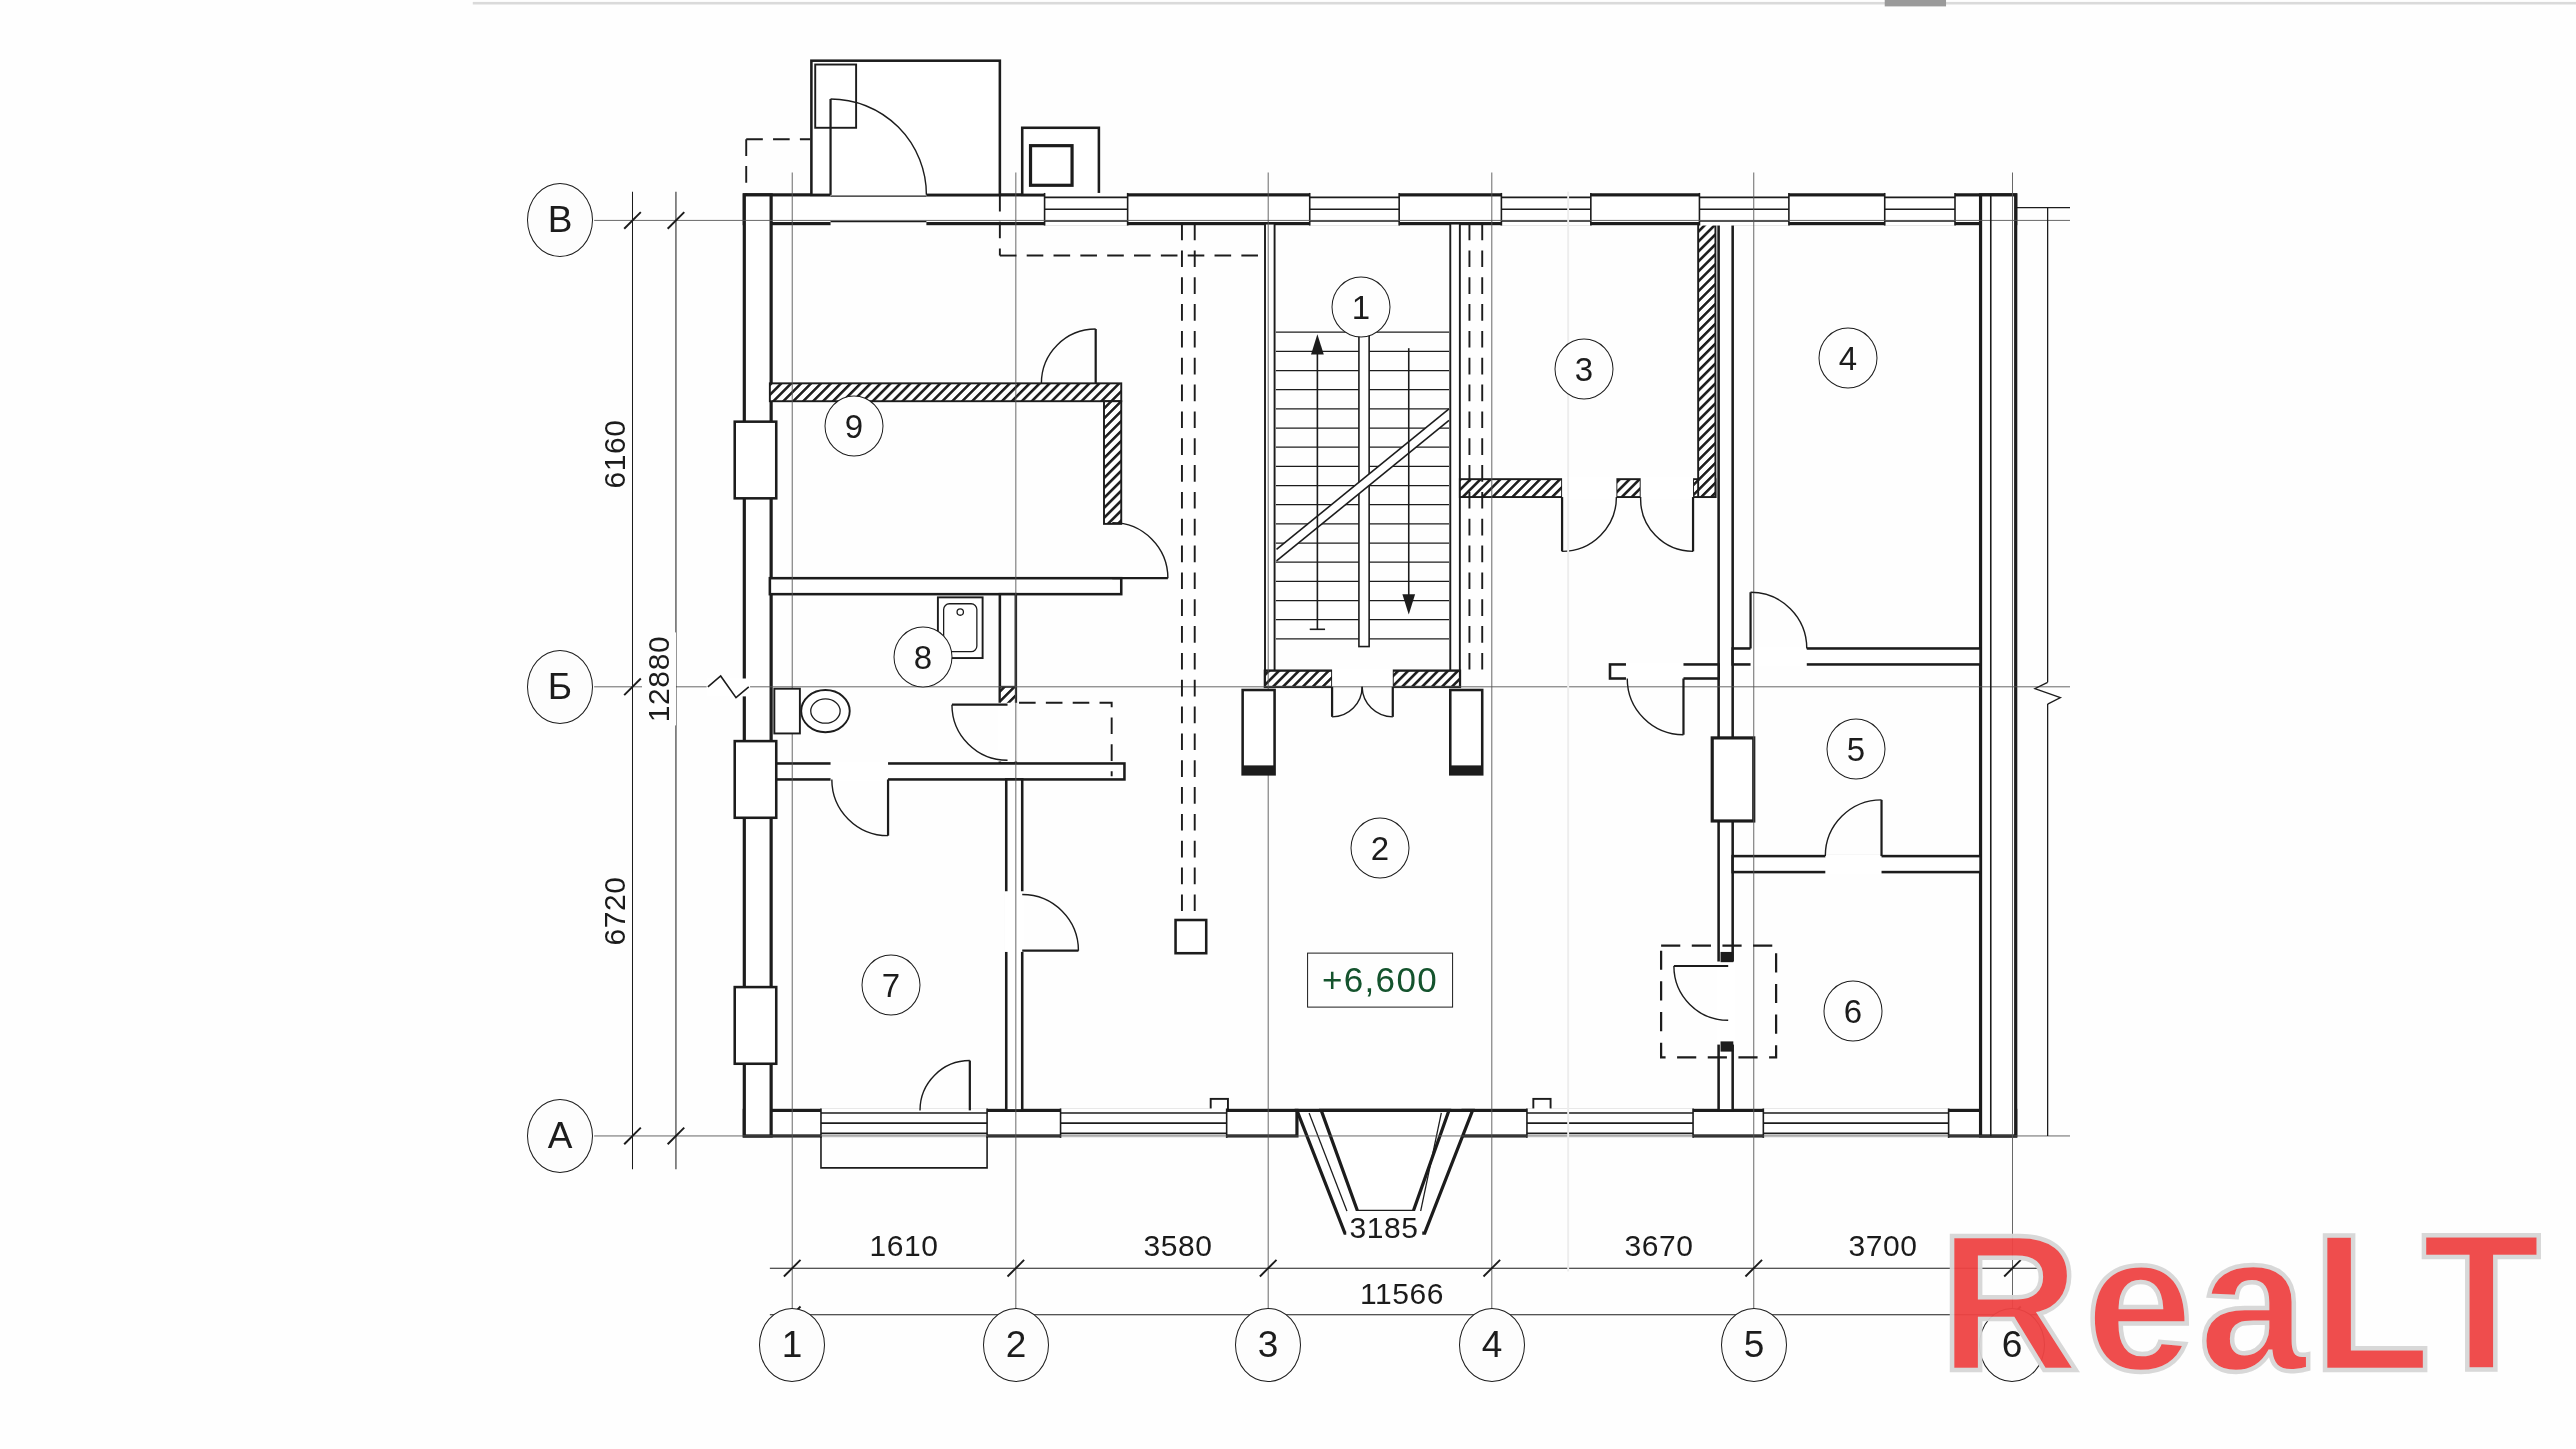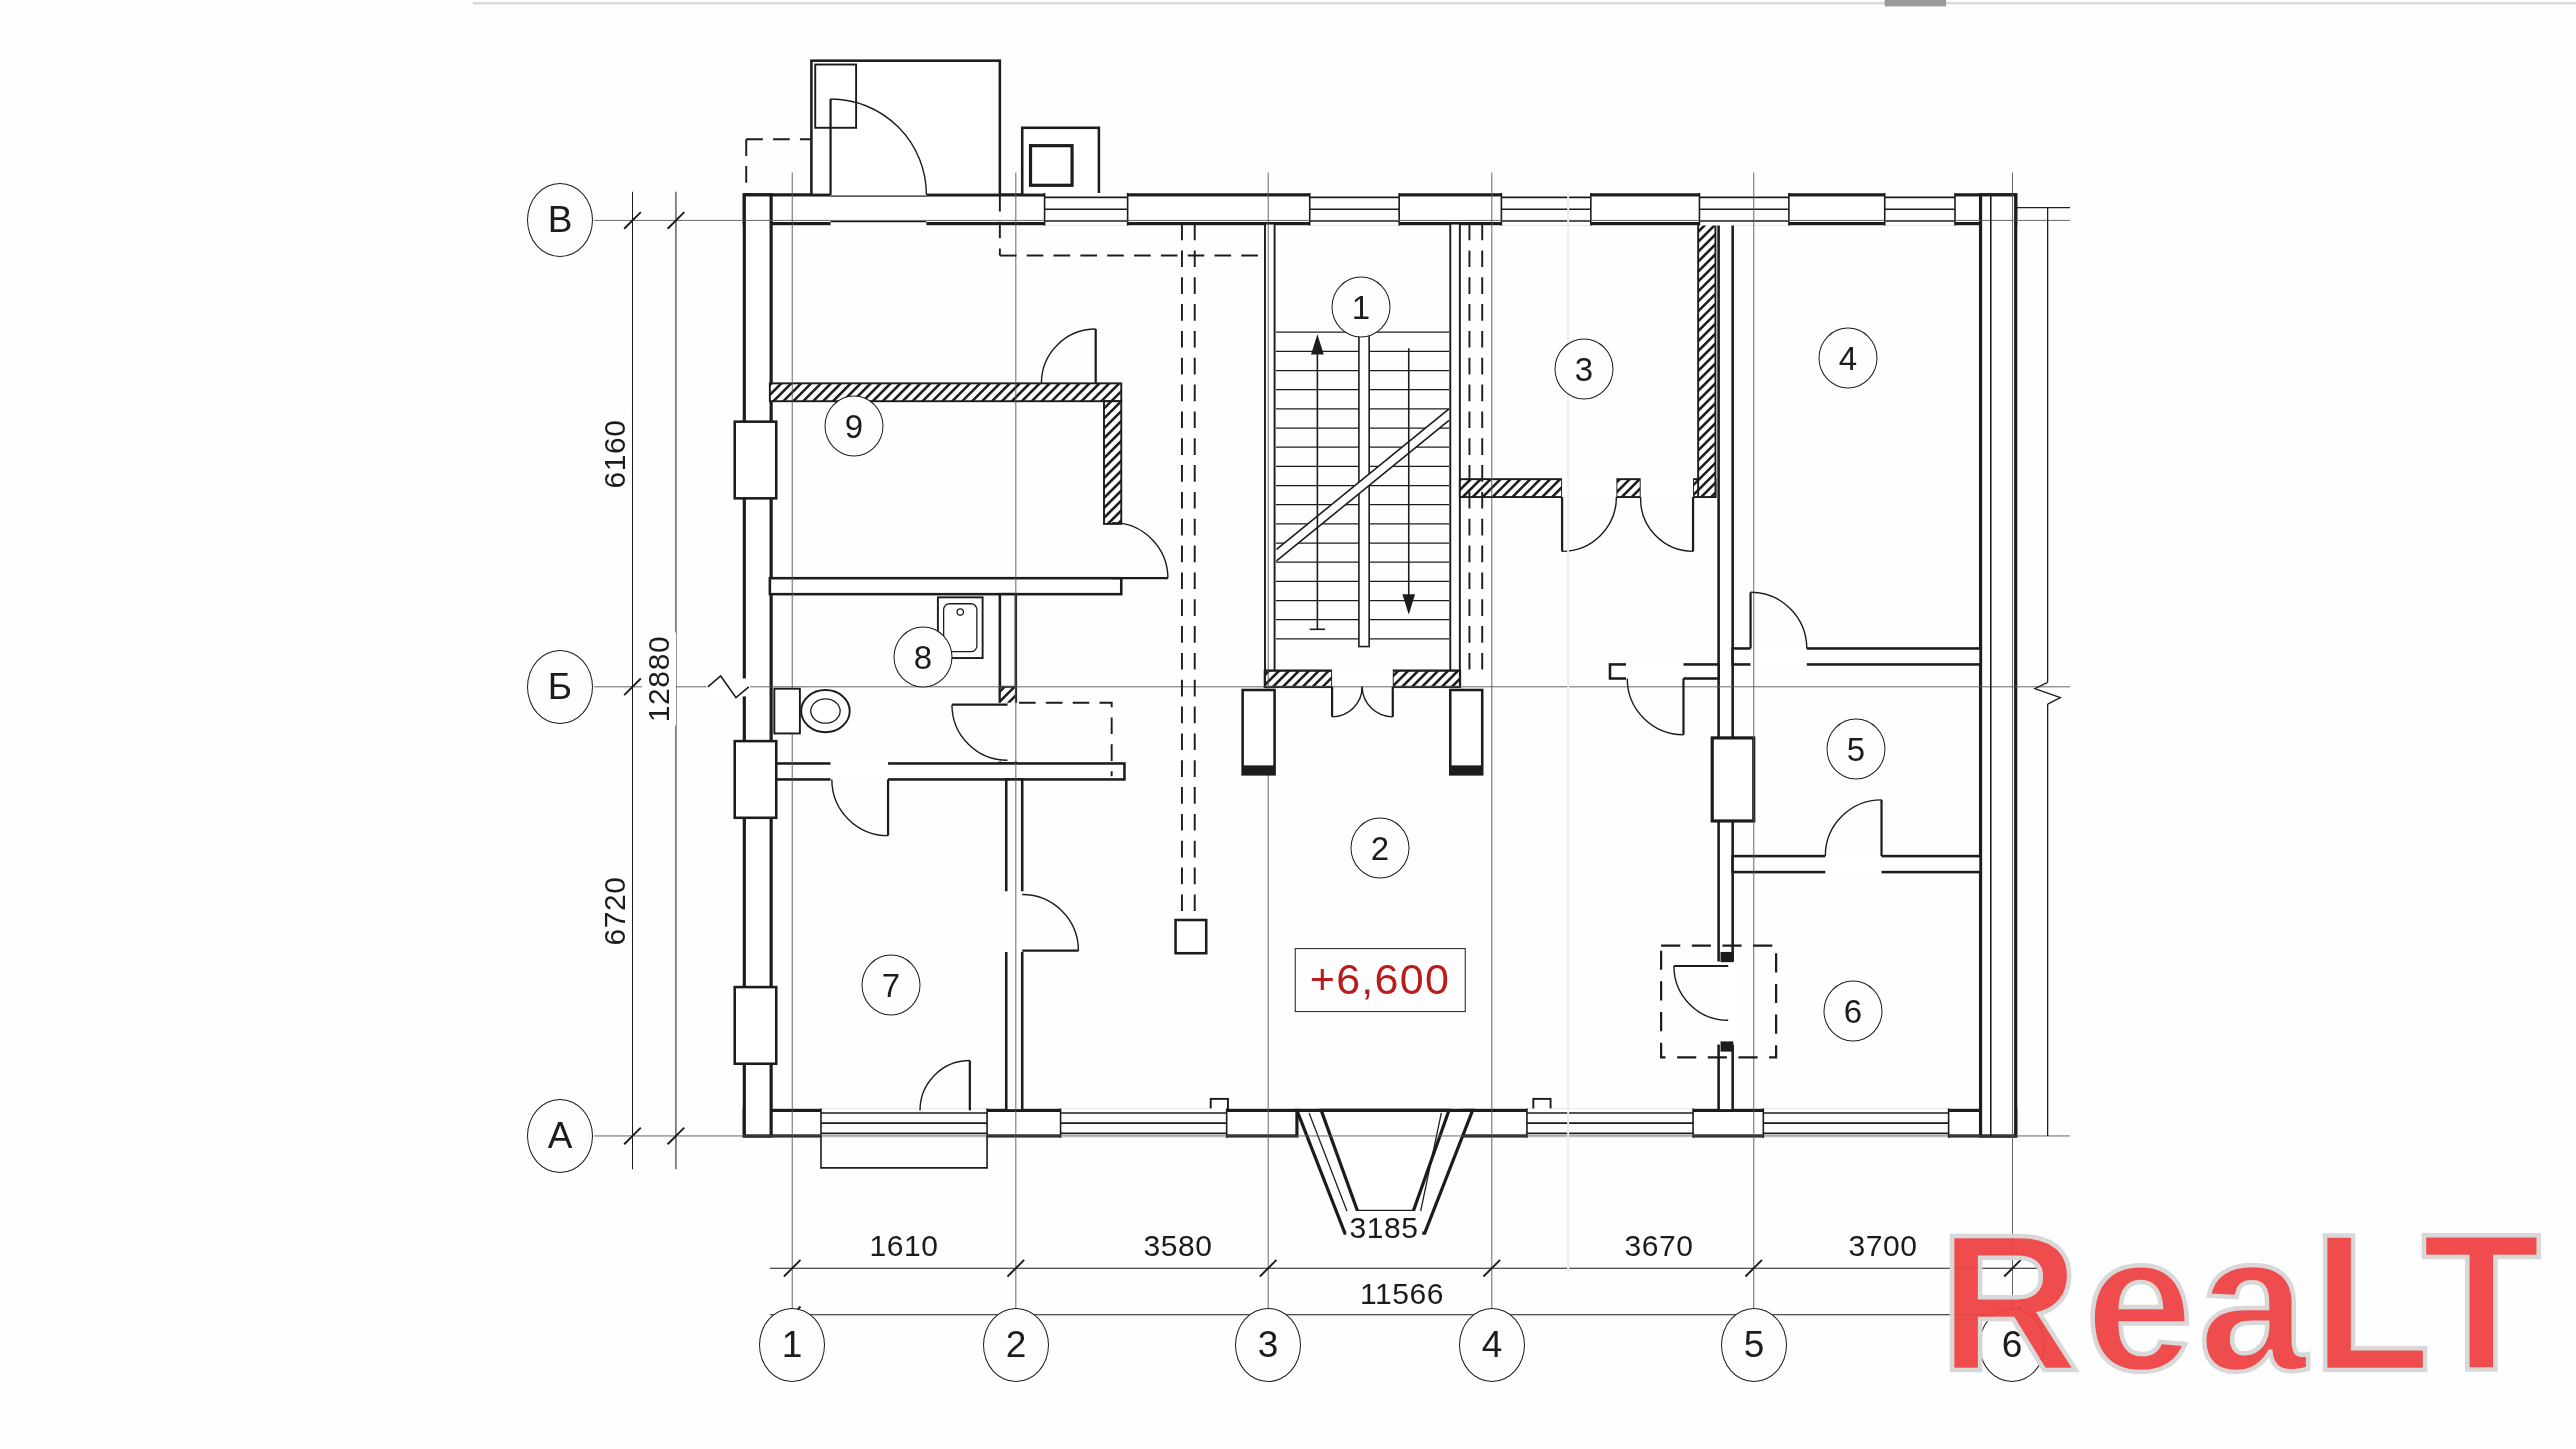--- a/index.html
+++ b/index.html
@@ -8,21 +8,21 @@
   svg{position:absolute;left:0;top:0;}
   .bubble{position:absolute;border:1.9px solid #1c1c1c;border-radius:50%;background:#fdfdfd;
           display:flex;align-items:center;justify-content:center;color:#1c1c1c;
           font-family:"Liberation Sans", sans-serif;transform:translate(-50%,-50%);}
   .axis-bubble{width:64px;height:72px;font-size:37px;}
   .room-bubble{width:57px;height:59px;font-size:33px;border-width:1.9px;background:#fefefe;}
   .dim{position:absolute;transform:translate(-50%,-50%);font-size:30px;color:#1b1b1b;
        background:#fefefe;padding:0 3.2px;white-space:nowrap;letter-spacing:0.6px;}
   .dim.rot{transform:translate(-50%,-50%) rotate(-90deg);}
   .elev{position:absolute;transform:translate(-50%,-50%);border:1.9px solid #1b1b1b;
-        background:#fefefe;font-size:43px;color:#b91c1c;padding:6.4px 14px;letter-spacing:1.3px;}
+        background:#fefefe;font-size:35px;color:#14532d;padding:6.4px 14px;letter-spacing:1.3px;}
   .watermark{position:absolute;left:1939px;top:1190px;font-size:195px;font-weight:bold;
              letter-spacing:5.1px;color:#ef4444;-webkit-text-stroke:4.5px #d7d7d7;
              text-shadow:0 0 1.9px #cfcfcf;opacity:.95;}
 </style>
 </head>
 <body>
 
 <div id="stage">
 
 <svg width="2576" height="1449" viewBox="0 0 4032 2268">

